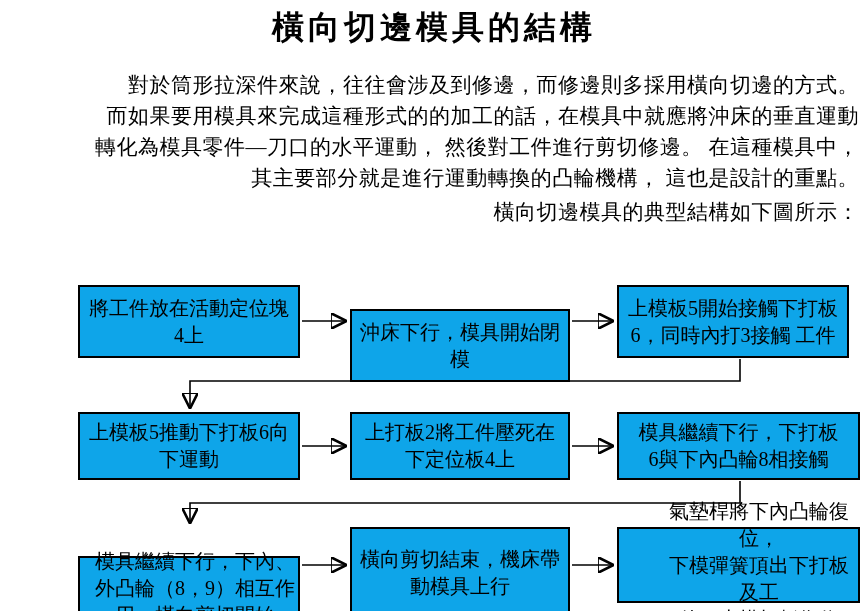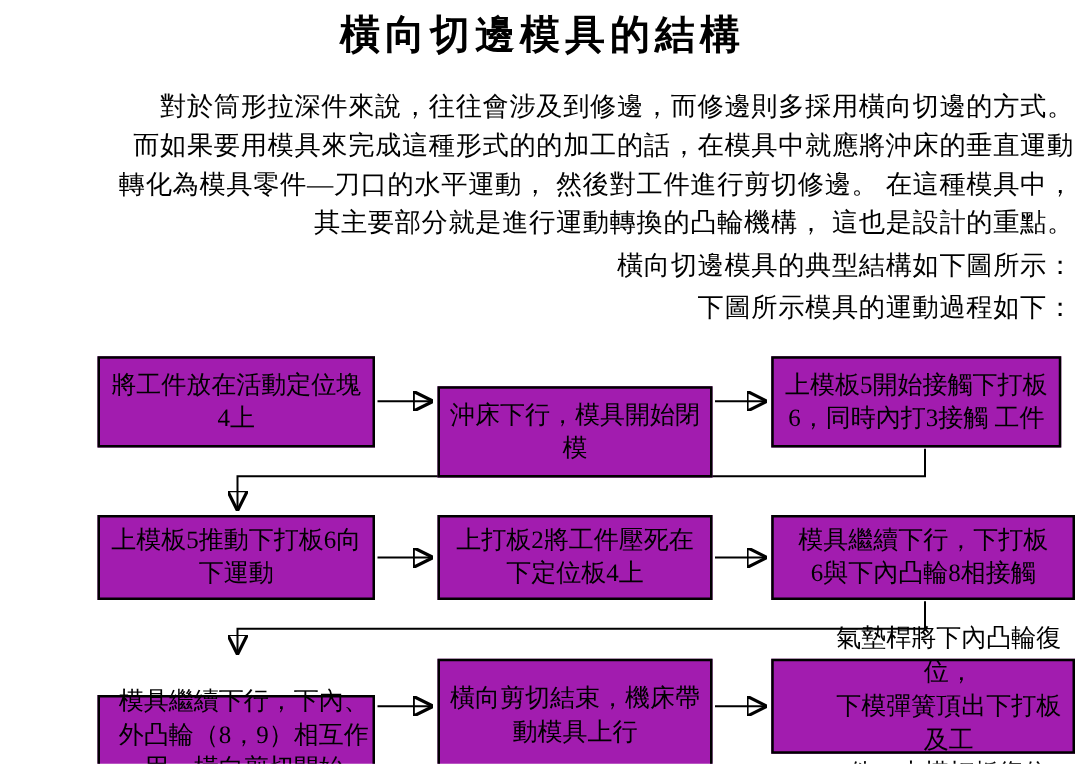--- a/index.html
+++ b/index.html
@@ -41,21 +41,21 @@
     letter-spacing: 0.5px;
   }
   .intro-line.gap-above { margin-top: 3px; }
   .intro-line.indent { padding-left: 68px; }
 
   .flowchart { position: absolute; top: 0; left: 0; width: 868px; height: 611px; }
 
   .flow-box {
     position: absolute;
     border: 2px solid #000000;
-    background: #a21caf;
+    background: #0ea5e9;
     display: flex;
     align-items: center;
     justify-content: center;
     text-align: center;
     font-size: 20px;
     line-height: 27px;
     white-space: pre-line;
     padding: 1px 2px;
   }
   
@@ -87,21 +87,20 @@
 <body>
 
 <h1 class="page-title">橫向切邊模具的結構</h1>
 
 <div class="intro">
   <div class="intro-line indent">對於筒形拉深件來說，往往會涉及到修邊，而修邊則多採用橫向切邊的方式。</div>
   <div class="intro-line">而如果要用模具來完成這種形式的的加工的話，在模具中就應將沖床的垂直運動</div>
   <div class="intro-line">轉化為模具零件—刀口的水平運動， 然後對工件進行剪切修邊。 在這種模具中，</div>
   <div class="intro-line">其主要部分就是進行運動轉換的凸輪機構， 這也是設計的重點。</div>
   <div class="intro-line indent gap-above">橫向切邊模具的典型結構如下圖所示：</div>
-  <div class="intro-line indent gap-above">下圖所示模具的運動過程如下：</div>
 </div>
 
 <div class="flowchart">
 
   <svg class="connectors" viewBox="0 0 868 611" xmlns="http://www.w3.org/2000/svg">
     <defs>
       <marker id="arrow" viewBox="0 0 10 10" refX="9" refY="5" markerWidth="10" markerHeight="10" orient="auto-start-reverse">
         <path d="M0,0 L10,5 L0,10 z" fill="#000000" stroke="none"></path>
       </marker>
     </defs>

